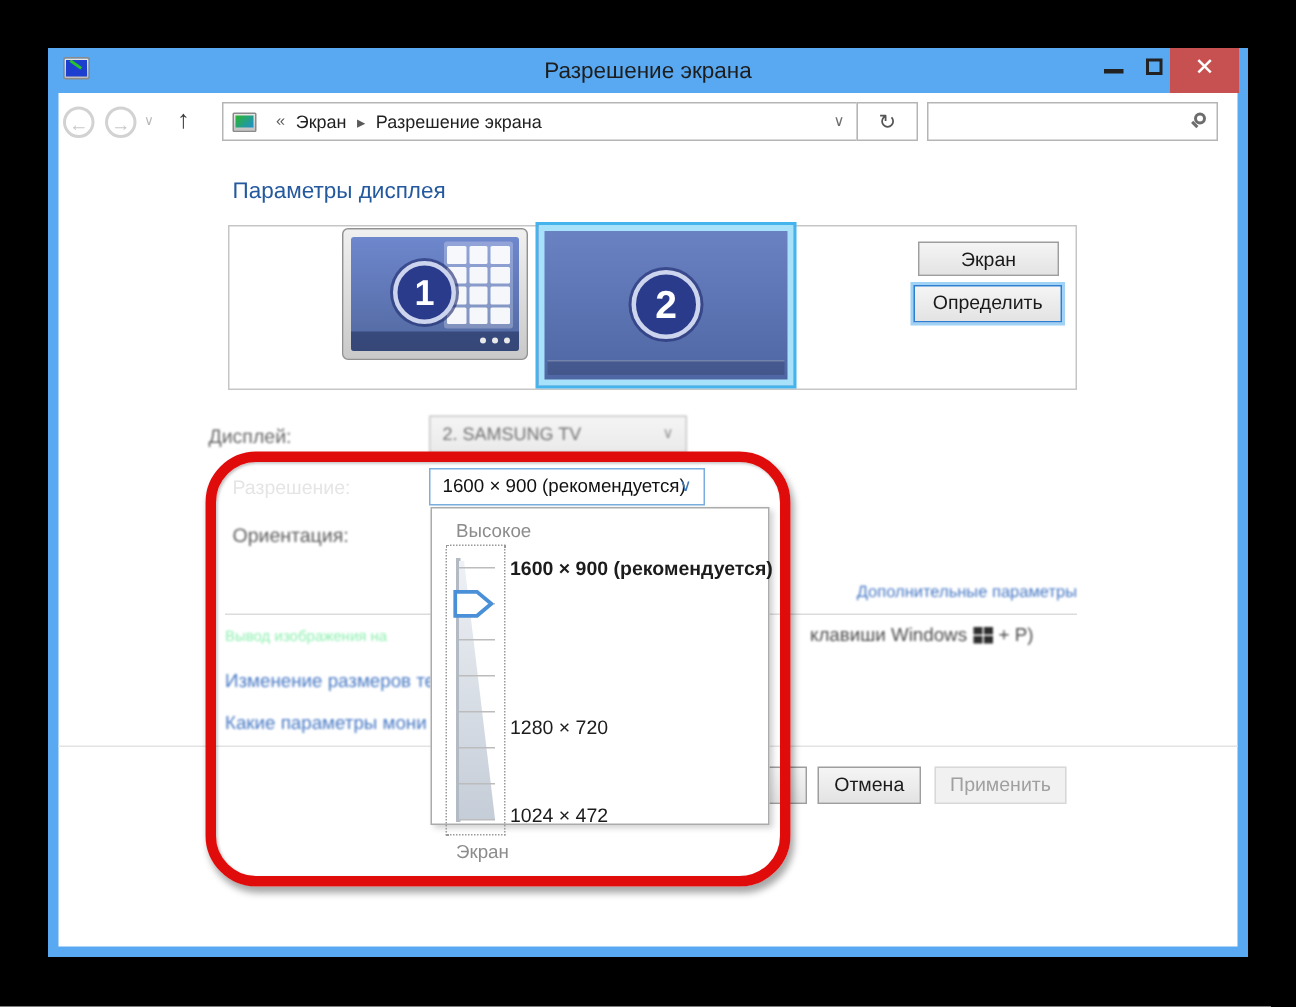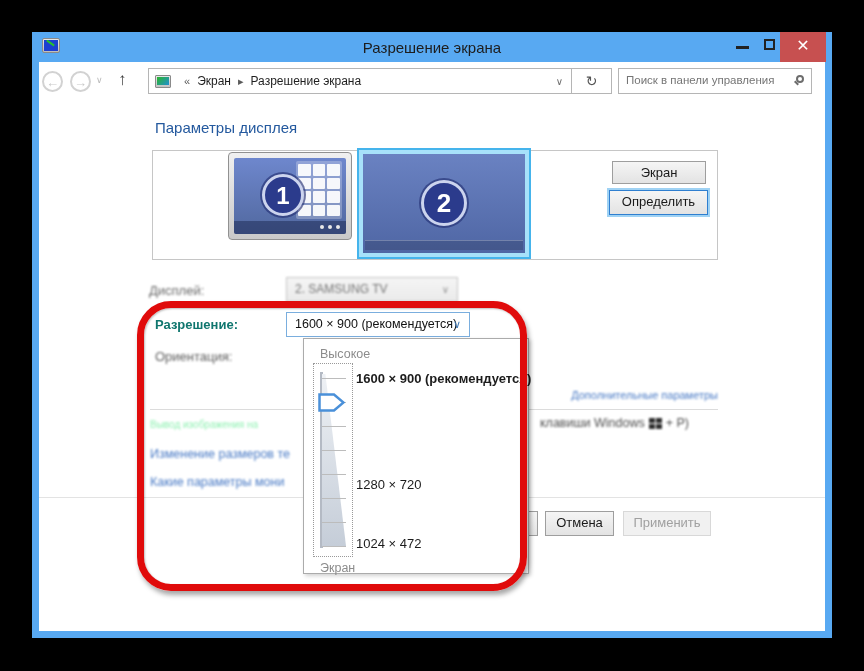--- a/index.html
+++ b/index.html
@@ -78,44 +78,44 @@
   #badge2{left:421px;top:180px;width:46px;height:46px;font-size:26px;line-height:41px;}
 
   .btn{background:linear-gradient(#f5f5f5,#e3e3e3);border:1px solid #9e9e9e;box-sizing:border-box;
        font-size:13px;color:#1a1a1a;text-align:center;}
   #find-btn{left:612px;top:161px;width:94px;height:23px;line-height:21px;}
   #identify-btn{left:609px;top:190px;width:99px;height:25px;line-height:21px;
        border:1px solid #2f7fd0;box-shadow:0 0 0 2px #9fd2f4;}
 
   
   .blurred{filter:blur(0.8px);opacity:.92;}
-  #display-label{left:149px;top:283px;font-size:13px;color:#5b5b5b;}
+  #display-label{left:139px;top:283px;font-size:13px;color:#5b5b5b;}
   #display-combo{left:286px;top:277px;width:172px;height:25px;border:1px solid #c0c0c0;
        background:linear-gradient(#f4f4f4,#e9e9e9);box-sizing:border-box;font-size:12px;color:#6a6a6a;
        line-height:23px;padding-left:8px;}
   #display-combo .chev{position:absolute;right:8px;top:0;color:#8a8a8a;font-size:10px;}
   #orientation-label{left:155px;top:349px;font-size:13px;color:#4f4f4f;}
   #advanced-link{left:372px;top:389px;width:346px;text-align:right;font-size:11px;color:#3a6fc0;}
   #mid-divider{left:150px;top:409px;width:568px;height:1px;background:#dcdcdc;}
   #project-link-frag{left:150px;top:419px;font-size:10px;color:#86efac;}
   #project-text-frag{left:540px;top:416px;font-size:12.5px;color:#3d3d3d;display:flex;align-items:center;gap:4px;}
   .winlogo{display:inline-grid;grid-template-columns:6px 6px;grid-template-rows:5px 5px;gap:1px;}
   .winlogo i{background:#1c1c1c;}
   #textsize-link-frag{left:150px;top:447px;font-size:12.5px;color:#3a6fc0;}
   #which-link-frag{left:150px;top:475px;font-size:12.5px;color:#3a6fc0;}
 
   
-  #resolution-label{left:155px;top:317px;font-size:13px;color:#0f766e;font-weight:bold;}
+  #resolution-label{left:155px;top:317px;font-size:13px;color:#e5e5e5;}
   #resolution-combo{left:286px;top:312px;width:184px;height:25px;border:1px solid #7aaede;background:#fff;
        box-sizing:border-box;font-size:12.5px;color:#111;line-height:23px;padding-left:8px;}
   #resolution-combo .chev{position:absolute;right:8px;top:0;color:#3f78b5;font-size:11px;}
 
   
-  #popup{left:287px;top:338px;width:226px;height:236px;background:#fff;border:1px solid #ababab;
-       box-sizing:border-box;z-index:5;box-shadow:2px 2px 4px rgba(0,0,0,.18);margin-left:16px;}
+  #popup{left:287px;top:338px;width:226px;height:212px;background:#fff;border:1px solid #ababab;
+       box-sizing:border-box;z-index:5;box-shadow:2px 2px 4px rgba(0,0,0,.18);}
   #popup .hi{position:absolute;left:16px;top:8px;font-size:12.5px;color:#8c8c8c;}
   #popup .lo{position:absolute;left:16px;top:222px;font-size:12.5px;color:#8c8c8c;}
   #slider{position:absolute;left:9px;top:24px;width:40px;height:194px;border:1px dotted #999;box-sizing:border-box;}
   #slider .track{position:absolute;left:6px;top:8px;width:3px;height:176px;background:#b4bac4;}
   #slider .wedge{position:absolute;left:8px;top:10px;width:24px;height:172px;
        background:linear-gradient(#eef1f5,#c5cdd8);clip-path:polygon(0 0,14% 0,100% 100%,0 100%);}
   #slider .tick{position:absolute;left:8px;width:24px;height:1px;background:#bcbcbc;}
   #thumb{position:absolute;left:4px;top:29px;z-index:2;}
   .res-item{position:absolute;left:52px;font-size:13px;color:#1c1c1c;}
   #res-item-0{top:32px;font-weight:bold;}
@@ -164,21 +164,20 @@
       <i></i>
     </span>
   <span class="sep">«</span>
   <span class="nowrap">Экран</span>
   <span class="sep">▸</span>
   <span class="nowrap">Разрешение экрана</span>
   <span class="chev">∨</span>
 </div>
 <div class="abs" id="refresh-btn">↻</div>
 <div class="abs" id="search">
-  <input placeholder="Поиск в панели управления" style="">
   <span class="mag"></span>
 </div>
 
 <div class="abs nowrap" id="heading">Параметры дисплея</div>
 <div class="abs" id="monitors-box"></div>
 
 <div class="abs" id="mon1">
   <div class="screen">
     <div class="tilepanel"></div>
     <div class="tiles">

